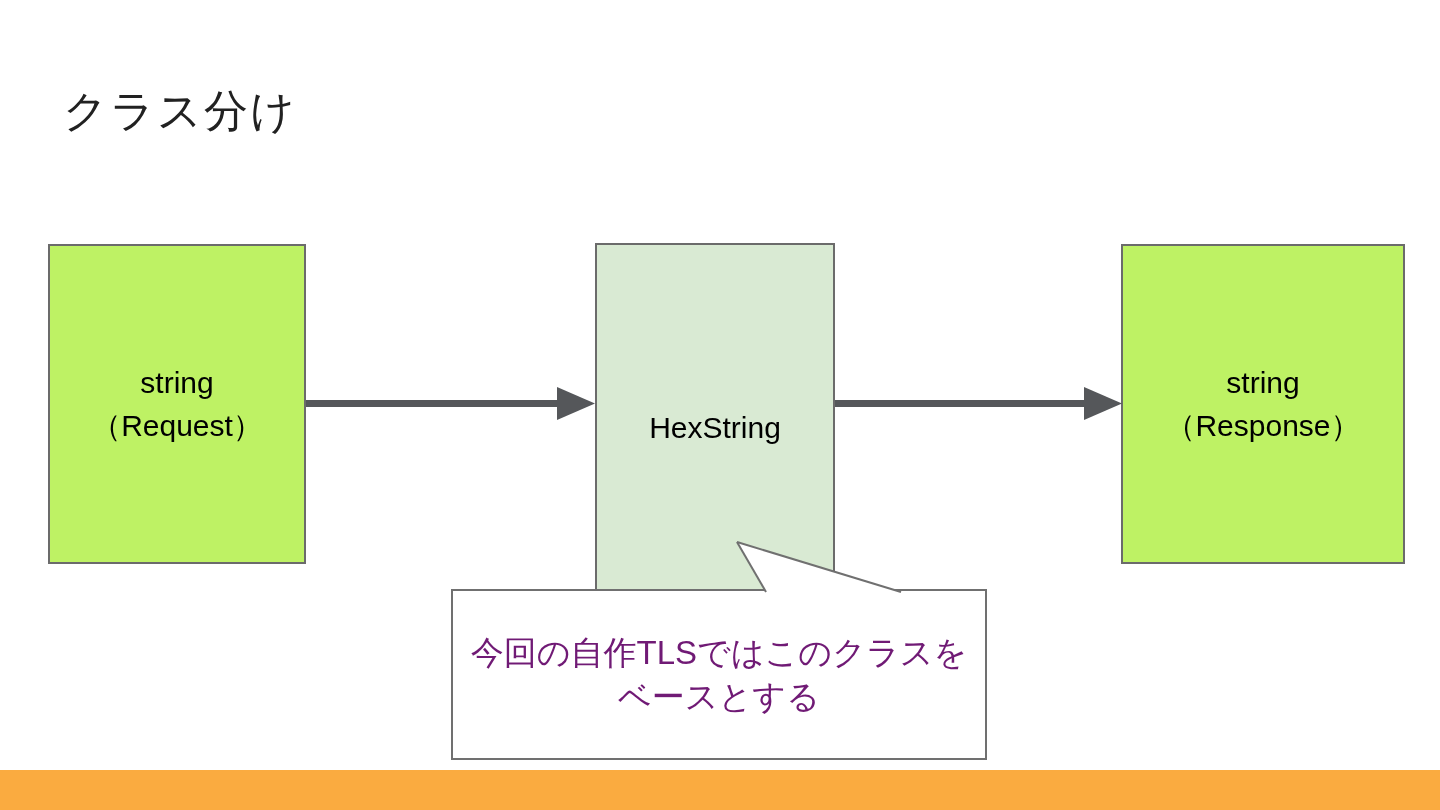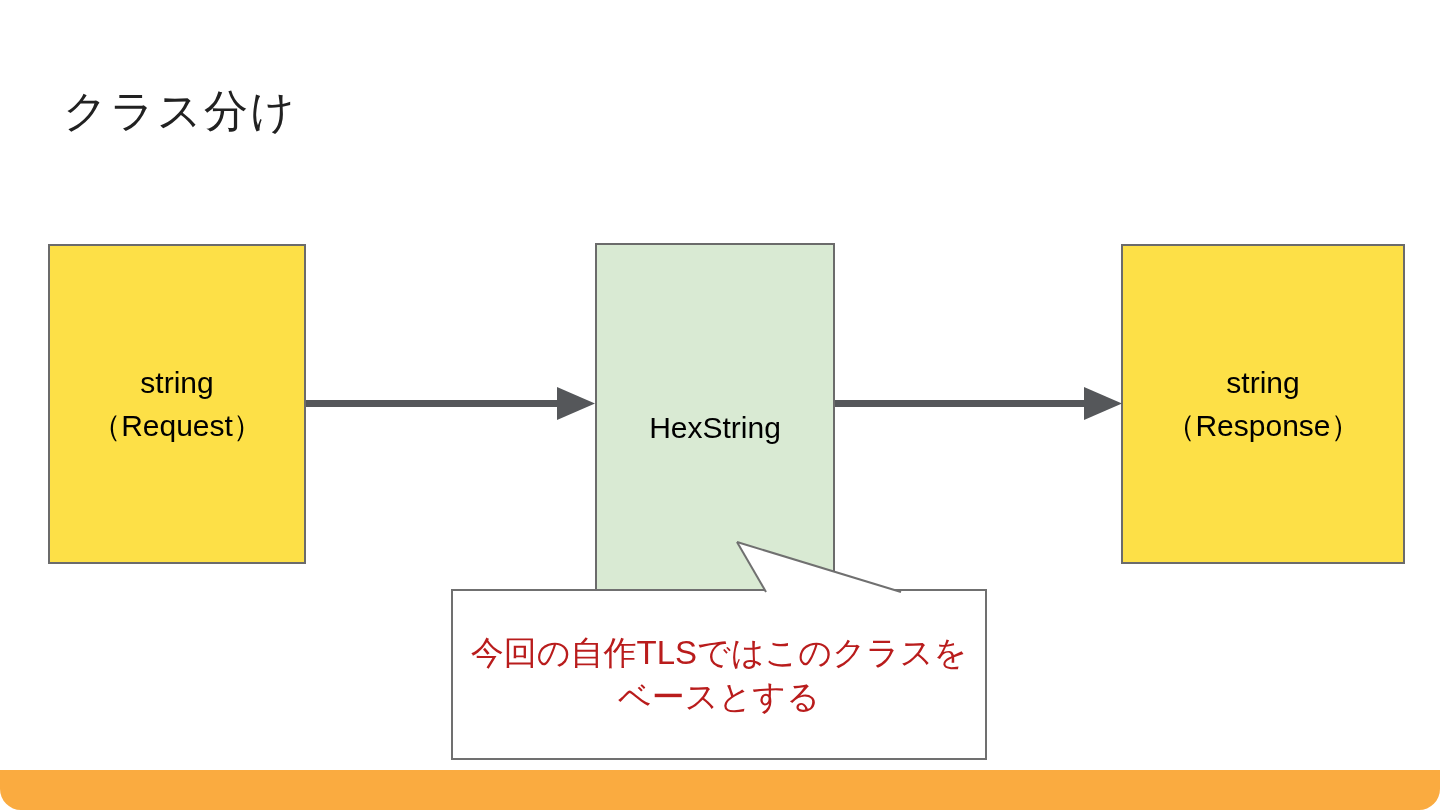--- a/index.html
+++ b/index.html
@@ -8,38 +8,37 @@
     background: #ffffff;
   }
   .slide {
     position: relative;
     width: 1440px;
     height: 810px;
     background: #ffffff;
     overflow: hidden;
     font-family: "Liberation Sans", "DejaVu Sans", sans-serif;
     color: #000000;
-    border-radius: 21px;
   }
   .slide-title {
     position: absolute;
     left: 63px;
     top: 82px;
     margin: 0;
     font-size: 44px;
     font-weight: 400;
     letter-spacing: 2px;
     color: #212121;
     white-space: nowrap;
   }
   .box {
     position: absolute;
     box-sizing: border-box;
     border: 2px solid #6b6b6b;
-    background: #fde047;
+    background: #bef264;
     display: flex;
     align-items: center;
     justify-content: center;
     text-align: center;
   }
   .box-label {
     font-size: 30px;
     line-height: 43px;
     white-space: pre-line;
     color: #000000;
@@ -59,21 +58,21 @@
     background: #ffffff;
     display: flex;
     align-items: center;
     justify-content: center;
     text-align: center;
   }
   .callout-label {
     font-size: 33px;
     line-height: 44px;
     white-space: pre-line;
-    color: #b91c1c;
+    color: #701a75;
   }
   .overlay {
     position: absolute;
     left: 0;
     top: 0;
     width: 1440px;
     height: 810px;
     pointer-events: none;
   }
   .accent-bar {

